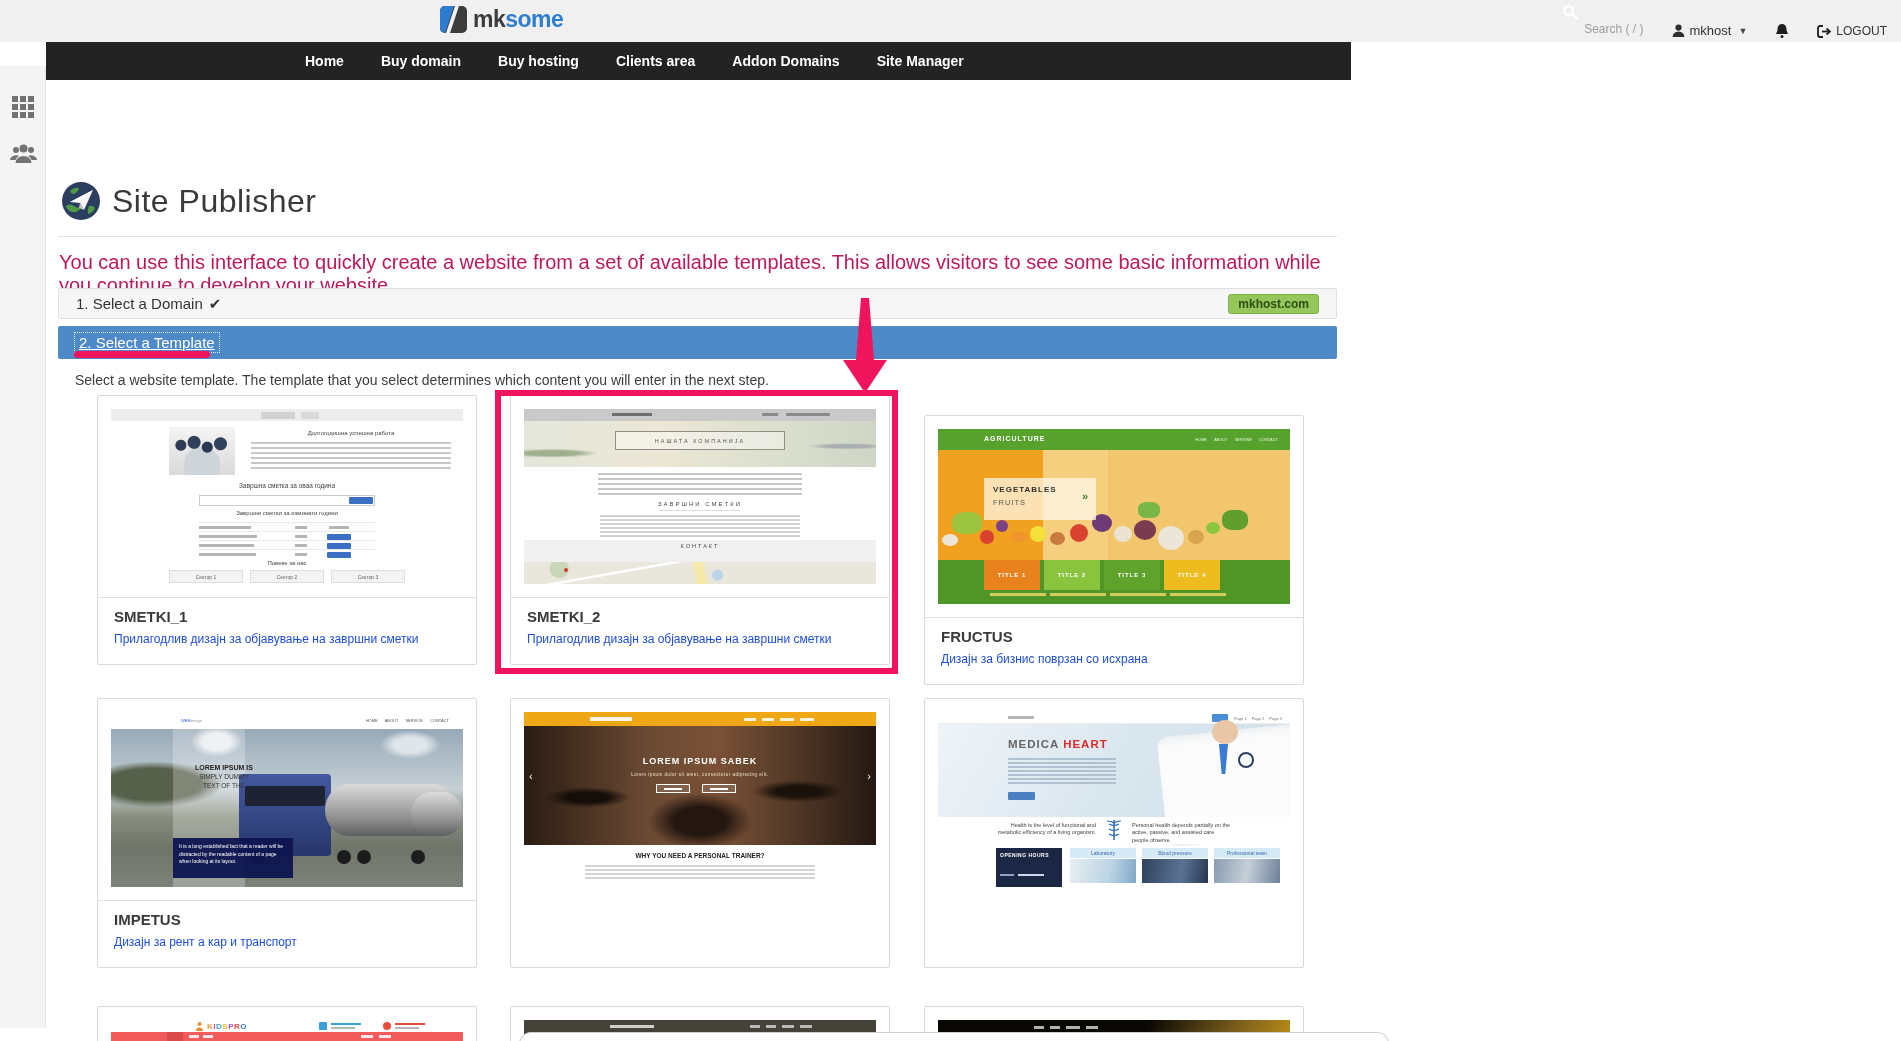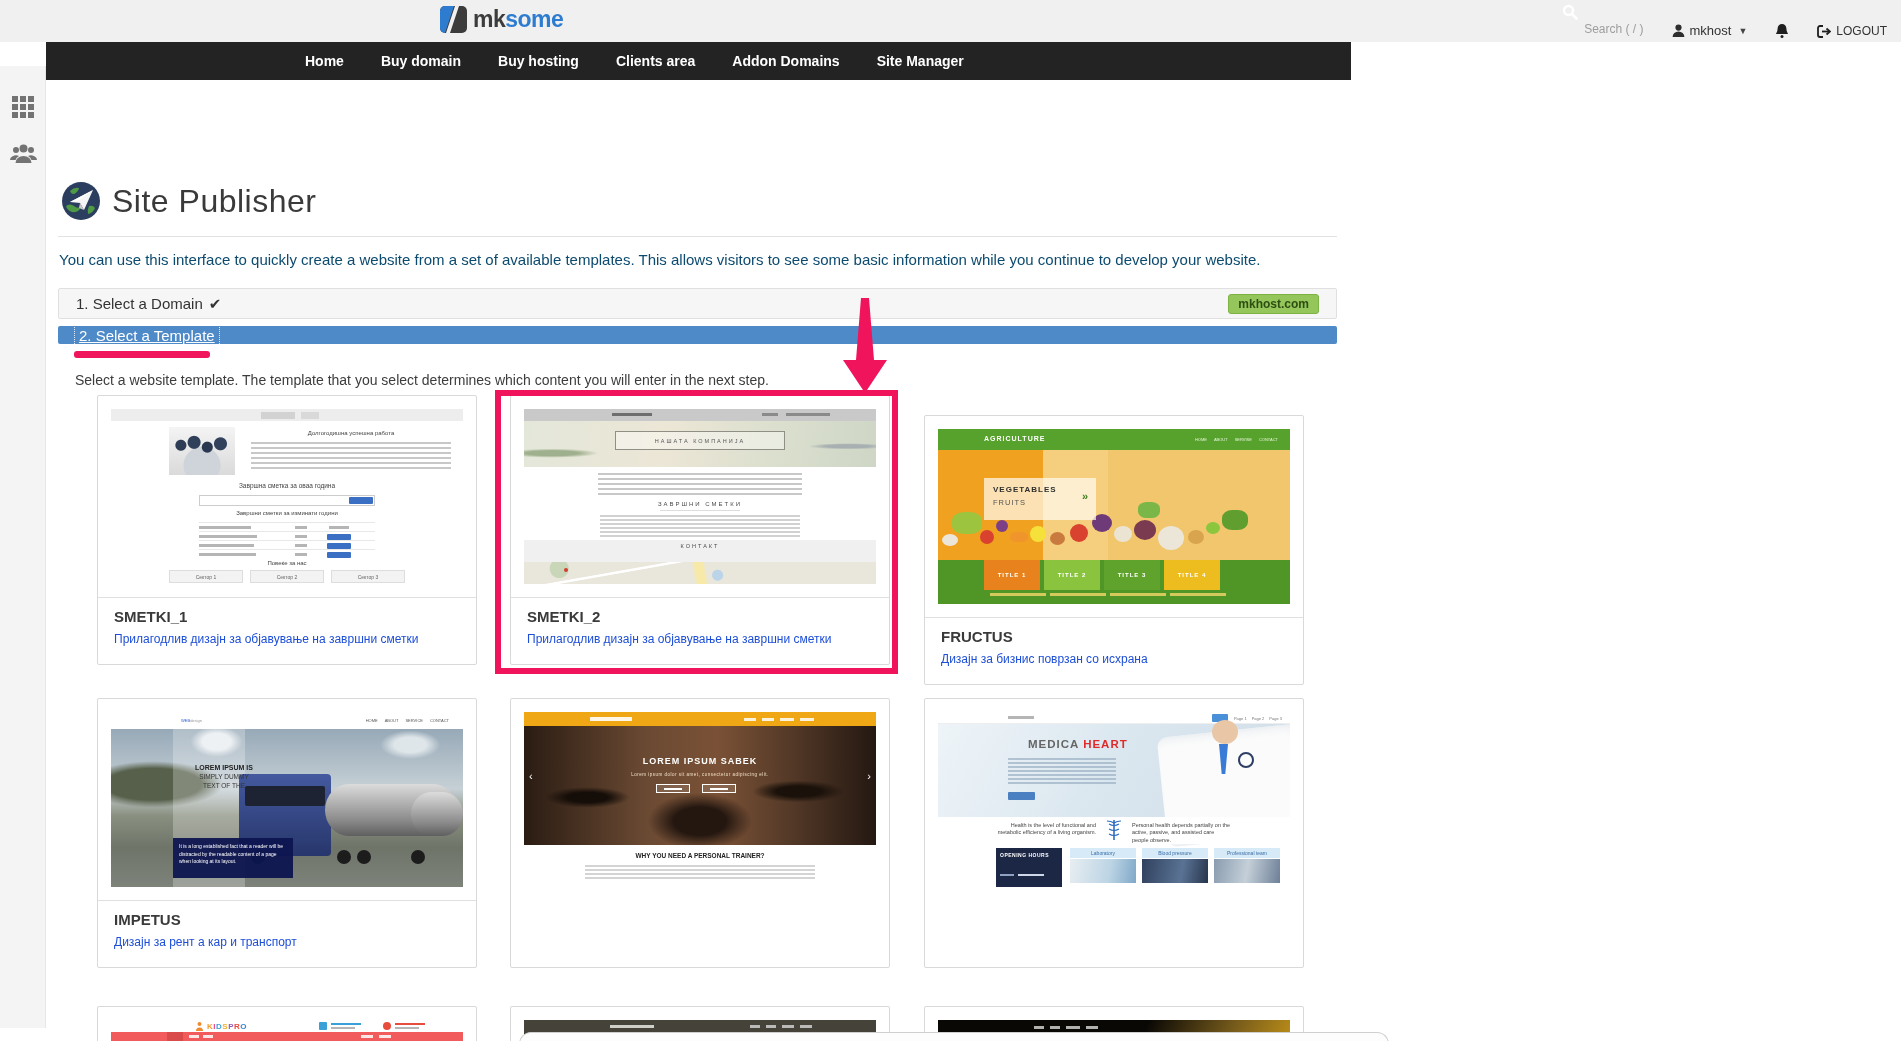--- a/index.html
+++ b/index.html
@@ -26,30 +26,30 @@
   #mainnav .nav-item { color:#fff; font-weight:bold; font-size:14px; cursor:pointer; white-space:nowrap; }
 
   
   #sidebar { position:absolute; left:0; top:66px; width:46px; height:962px; background:#f4f4f4; border-right:1px solid #e6e6e6; z-index:3; }
   .side-ic { width:46px; height:34px; display:flex; align-items:center; justify-content:center; cursor:pointer; }
 
   
   #titlerow { position:absolute; left:62px; top:182px; display:flex; align-items:center; gap:12px; }
   #page-title { font-size:32px; font-weight:300; color:#3a3a3a; letter-spacing:0.5px; }
   #title-div { position:absolute; left:58px; top:236px; width:1279px; height:1px; background:#e2e2e2; }
-  #desc { position:absolute; left:59px; top:251px; width:1270px; font-size:15px; color:#0c4a6e; }
+  #desc { position:absolute; left:59px; top:251px; width:1270px; font-size:20px; color:#be185d; }
 
   .stepbar { position:absolute; left:58px; width:1279px; border-radius:2px; }
   #step1 { top:288px; height:31px; background:#f6f6f6; border:1px solid #e0e0e0;
            display:flex; align-items:center; justify-content:space-between; padding:0 17px; cursor:pointer; }
   #step1 .s1txt { font-size:15px; color:#333; }
   #step1 .chk { font-weight:bold; margin-left:6px; }
   .badge { background:#94c65c; border:1px solid #7cb342; color:#2e4d11; font-size:12px; font-weight:bold;
            padding:2px 9px; border-radius:3px; }
-  #step2 { top:326px; height:18px; background:#4e8ac8; display:flex; align-items:center; padding:0 16px; cursor:pointer; }
+  #step2 { top:326px; height:33px; background:#4e8ac8; display:flex; align-items:center; padding:0 16px; cursor:pointer; }
   #step2 .s2txt { color:#fff; font-size:15px; text-decoration:underline; border:1px dotted rgba(255,255,255,.85); padding:1px 4px; }
   #hint { position:absolute; left:75px; top:372px; font-size:14px; color:#3c3c3c; }
 
   
   .card { position:absolute; width:380px; height:270px; background:#fff; border:1px solid #d9d9d9; border-radius:2px; cursor:pointer; }
   .thumb { position:absolute; left:13px; top:13px; width:352px; height:175px; overflow:hidden; background:#fff; }
   .card .label { position:absolute; left:0; right:0; top:201px; bottom:0; border-top:1px solid #e0e0e0; padding:10px 16px; }
   .t-name { font-size:15px; font-weight:bold; color:#3a3a3a; }
   .t-desc { font-size:12px; color:#1d4ed8; margin-top:7px; }
 
@@ -157,21 +157,21 @@
   .sa-pages { position:absolute; right:8px; top:4px; display:flex; gap:5px; font-size:4px; color:#777; }
   .sa-banner { position:absolute; left:0; top:12px; width:100%; height:93px;
     background:linear-gradient(120deg,#eef4f8,#dce8f0 45%,#cfdde8); }
   .sa-coat { position:absolute; right:-22px; top:6px; width:150px; height:110px; background:#fbfbfb;
              border-radius:10px; transform:rotate(-6deg); box-shadow:inset -8px 0 12px #dde4ea; }
   .sa-head-c { position:absolute; right:52px; top:-4px; width:26px; height:24px; border-radius:50%; background:#e9c6a6; }
   .sa-tie { position:absolute; right:62px; top:20px; width:9px; height:30px; background:#3a7bd5;
             clip-path:polygon(0 0,100% 0,70% 100%,30% 100%); }
   .sa-steth { position:absolute; right:36px; top:28px; width:16px; height:16px; border:2px solid #2c3e66; border-radius:50%; background:transparent; }
   .sa-title { position:absolute; left:70px; top:26px; font-size:11.5px; font-weight:bold; letter-spacing:1px; }
-  .sa-t1 { color:#666;margin-left:20px; } .sa-t2 { color:#e02a2a; }
+  .sa-t1 { color:#666; } .sa-t2 { color:#e02a2a; }
   .sa-para { position:absolute; left:70px; top:46px; width:108px; height:28px; }
   .sa-btn { position:absolute; left:70px; top:80px; width:27px; height:8px; background:#4a7fc1; border-radius:1px; }
   .sa-mid { position:absolute; left:0; top:105px; width:100%; height:27px; background:#fff; }
   .sa-col { position:absolute; top:5px; width:100px; font-size:5.5px; color:#444; line-height:1.35; }
   .sa-hours { position:absolute; left:58px; top:136px; width:66px; height:39px; background:#1c2745; color:#fff; padding:4px; }
   .sa-hours .hh { font-size:5px; font-weight:bold; letter-spacing:.5px; }
   .sa-c { position:absolute; top:136px; width:66px; }
   .sa-chead { height:10px; background:#d6eaf8; color:#3a6ea8; font-size:5px; text-align:center; line-height:10px; }
   .sa-cimg { height:24px; margin-top:1px; }
 

